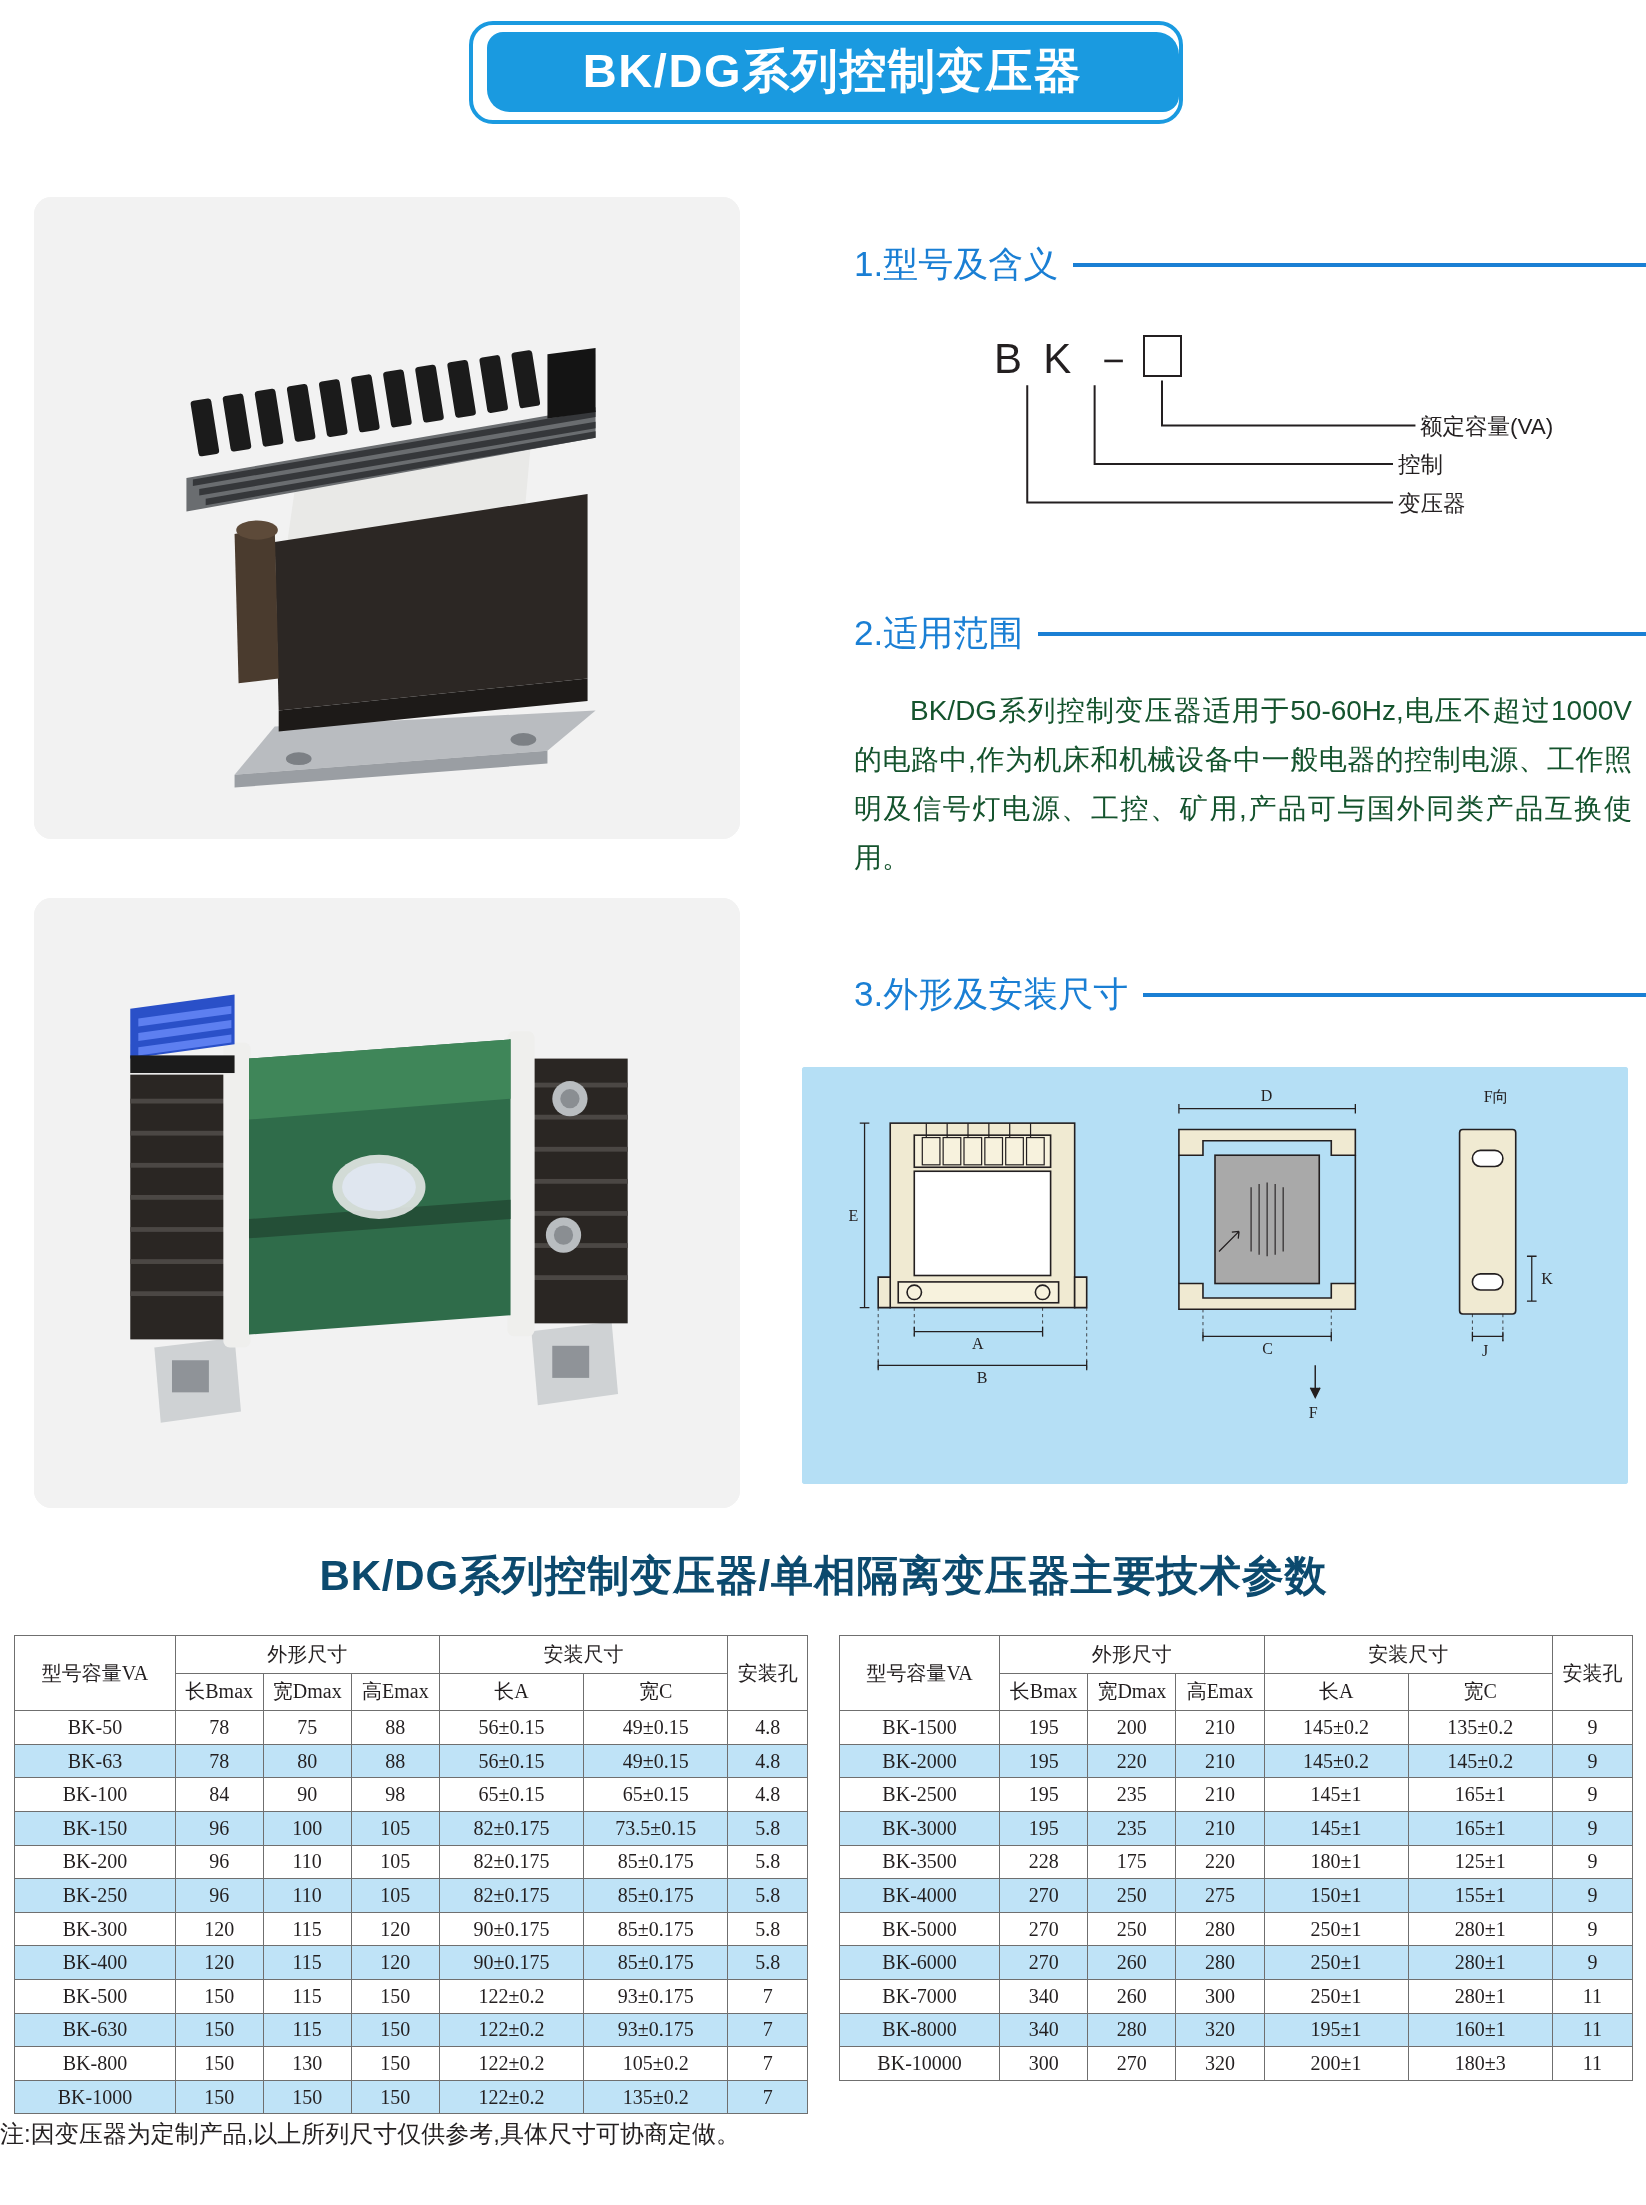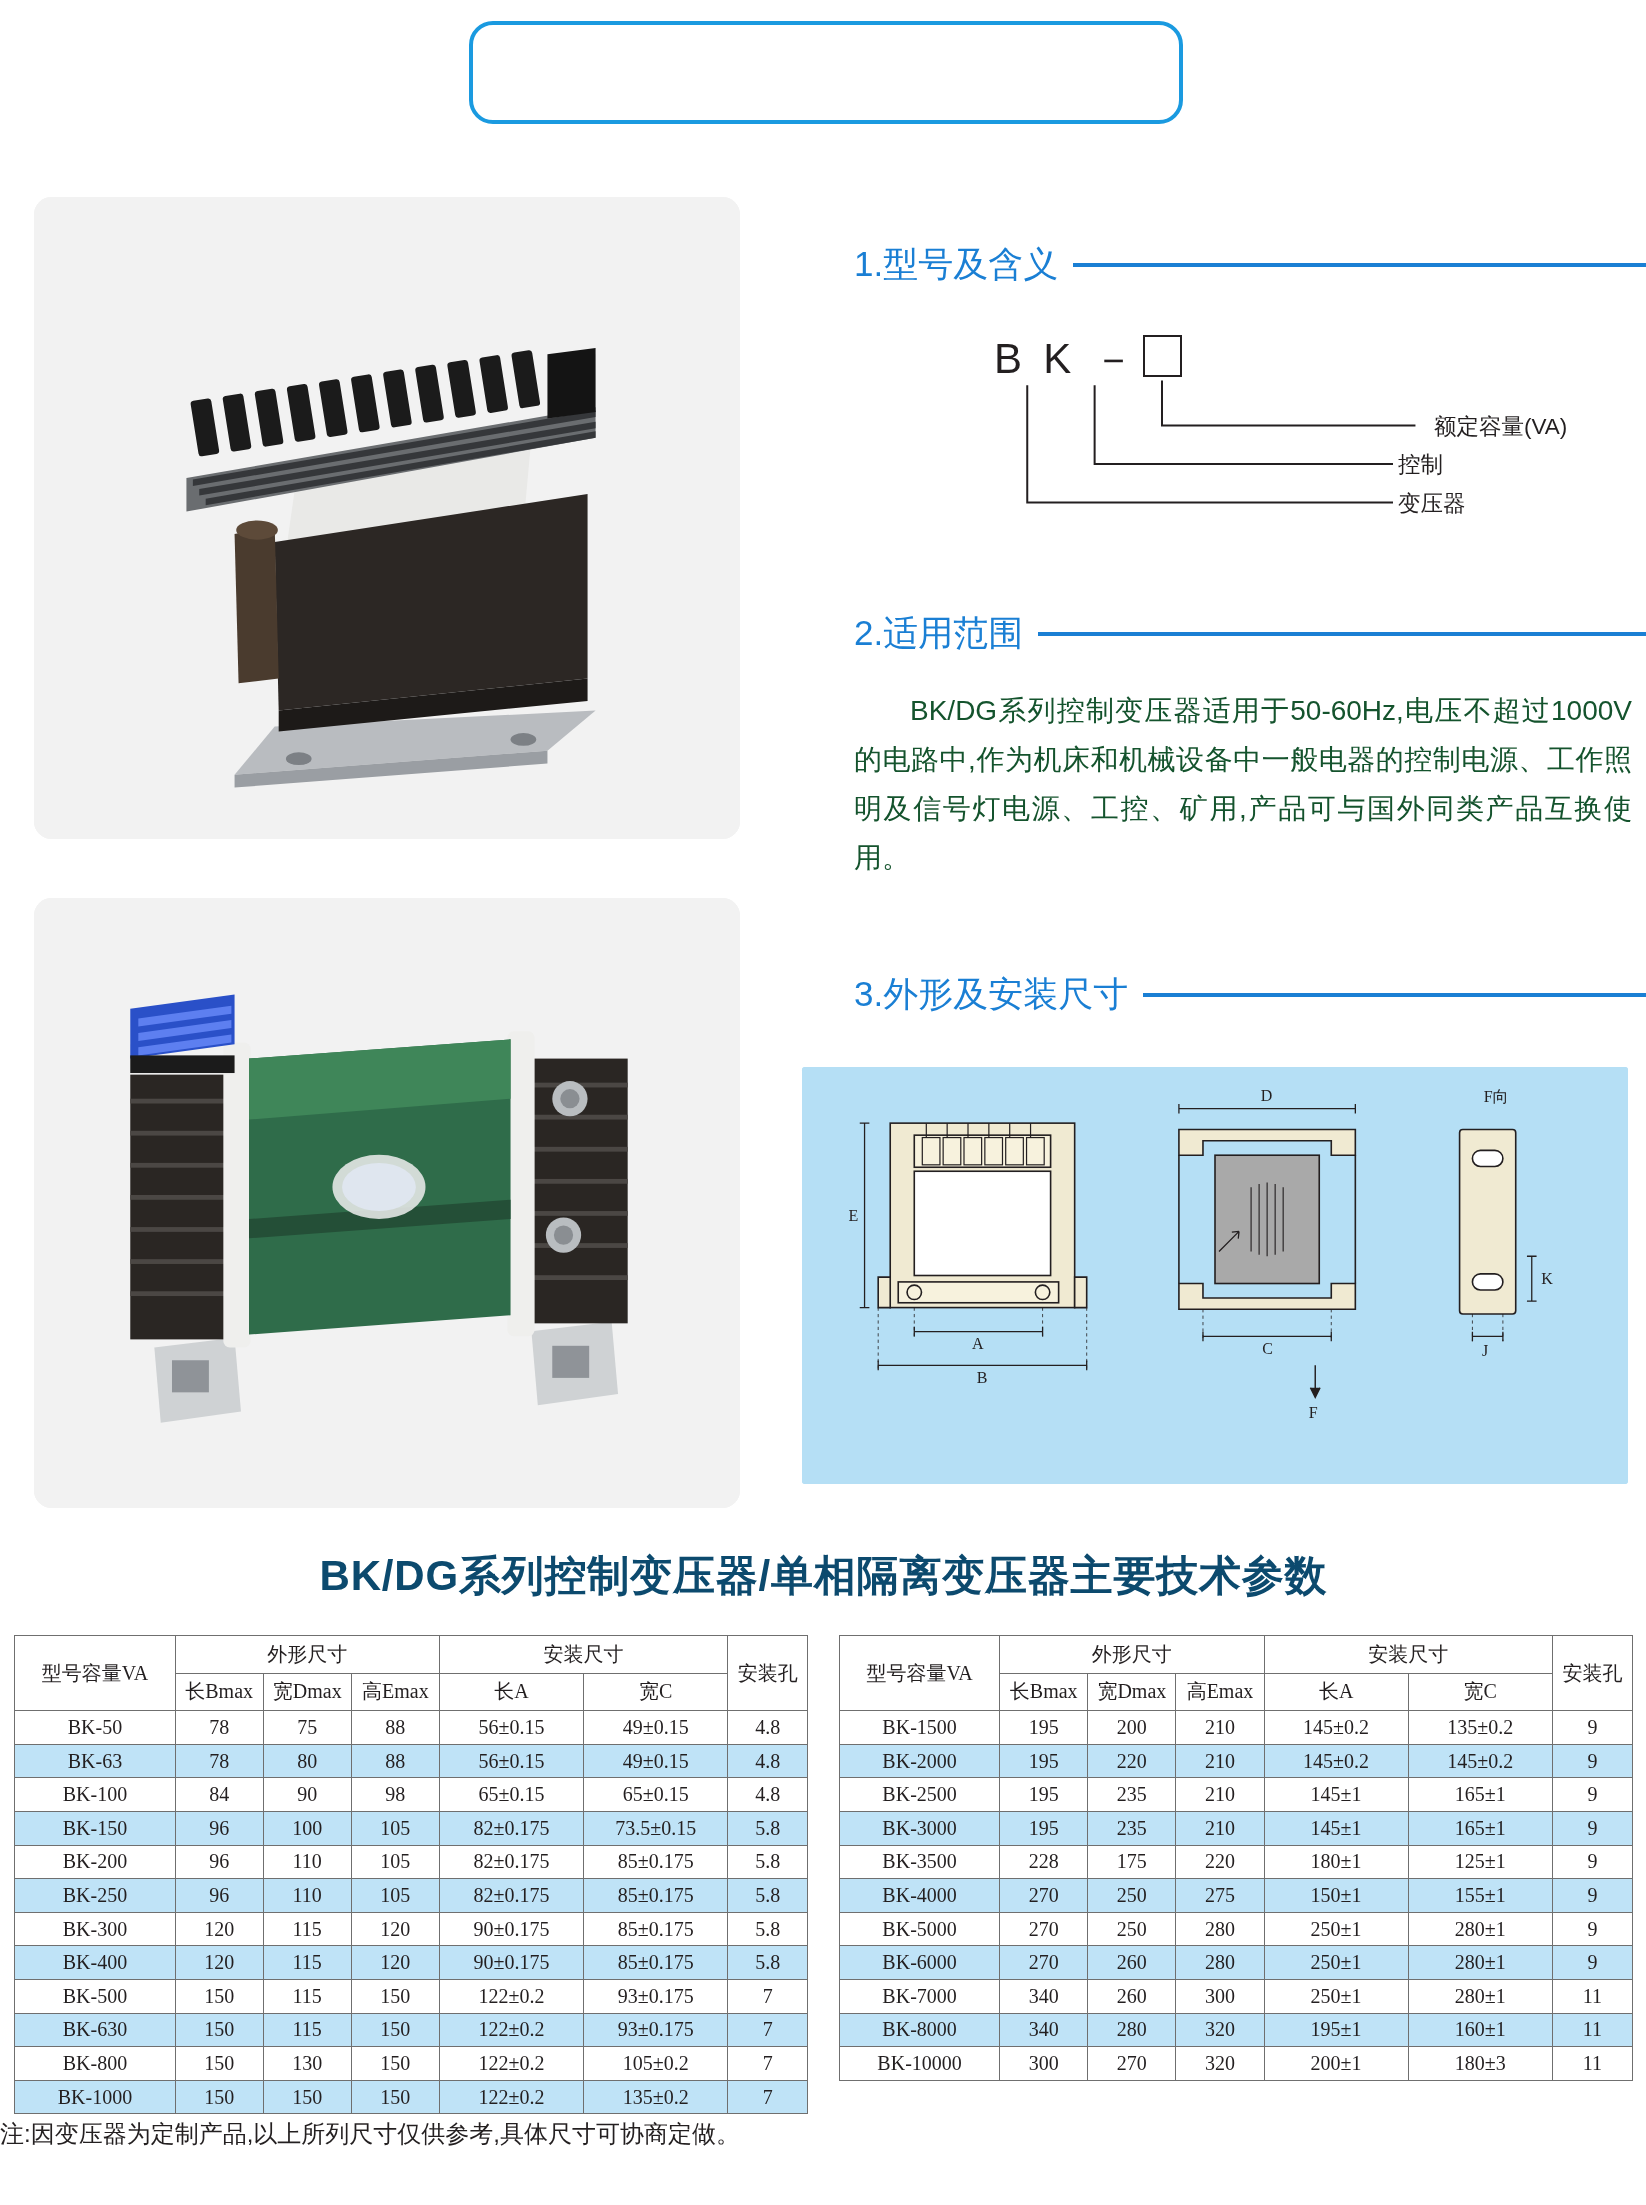--- a/index.html
+++ b/index.html
@@ -110,20 +110,23 @@
     position:absolute; left:0; top:2118px; width:1647px; 
     font-size:24px; color:#231f20;
   }
 </style>
 </head>
 <body>
 
 <div class="banner-wrap">
   <div class="banner">
     <div class="outline"></div>
+    <div class="fill">
+      <span>BK/DG系列控制变压器</span>
+    </div>
   </div>
 </div>
 
 <div class="photo photo1">
   <svg width="706" height="642" viewBox="0 0 880 800">
     <rect width="880" height="800" fill="#f2f2f2"></rect>
 
     <path d="M250 720 L640 690 L700 640 L300 660 Z" fill="#b9bcc0"></path>
     <path d="M250 720 L640 690 L640 706 L250 736 Z" fill="#9a9ea3"></path>
     <ellipse cx="330" cy="700" rx="16" ry="8" fill="#7c8085"></ellipse>
@@ -228,21 +231,21 @@
   <svg width="770" height="249" viewBox="0 0 960 310">
     <g stroke="#231f20" stroke-width="2.5" fill="none">
 
       <path d="M384 74 L384 130 L700 130"></path>
 
       <path d="M300 80 L300 178 L672 178"></path>
 
       <path d="M216 80 L216 226 L672 226"></path>
     </g>
   </svg>
-  <div class="lbl" style="left:566px; top:90px;margin-left:14px;">额定容量(VA)</div>
+  <div class="lbl" style="left:566px; top:90px;">额定容量(VA)</div>
   <div class="lbl" style="left:544px; top:128px;">控制</div>
   <div class="lbl" style="left:544px; top:167px;">变压器</div>
 </div>
 
 <div class="sec-head" id="sec2">
   <div class="t">2.适用范围</div>
   <div class="rule"></div>
 </div>
 
 <div class="para"><span class="indent"></span><span>BK/DG系列控制变压器适用于50-60Hz,电压不超过1000V的电路中,作为机床和机械设备中一般电器的控制电源、工作照明及信号灯电源、工控、矿用,产品可与国外同类产品互换使用。</span></div>

